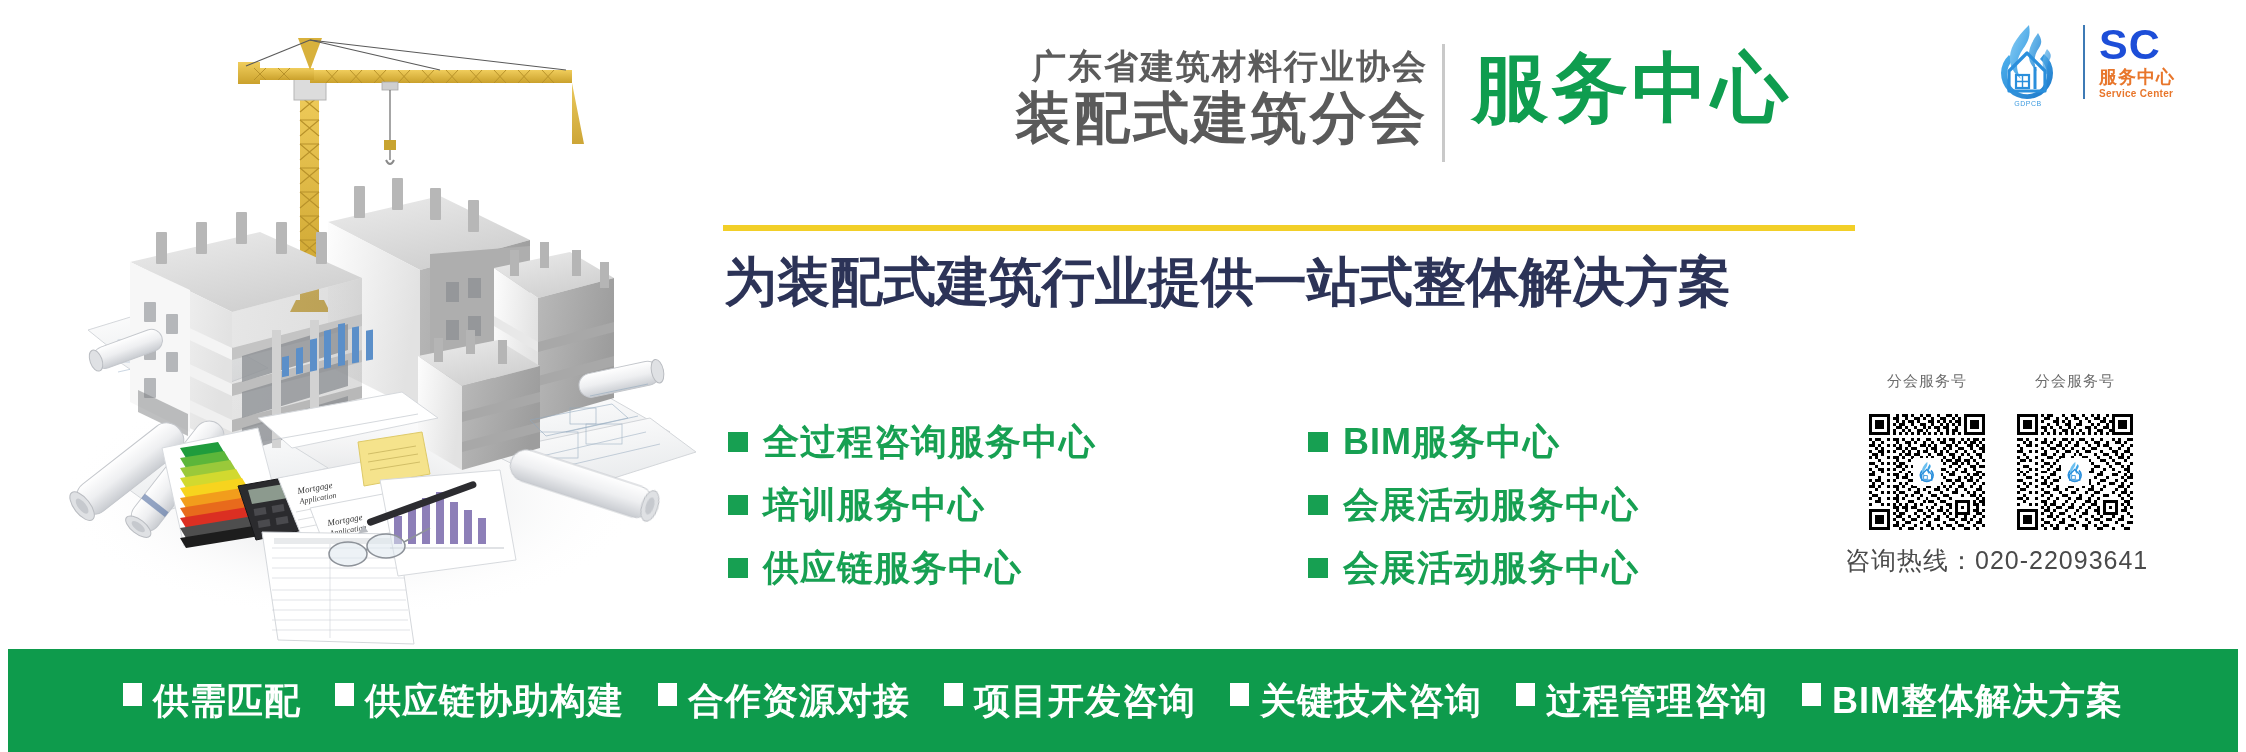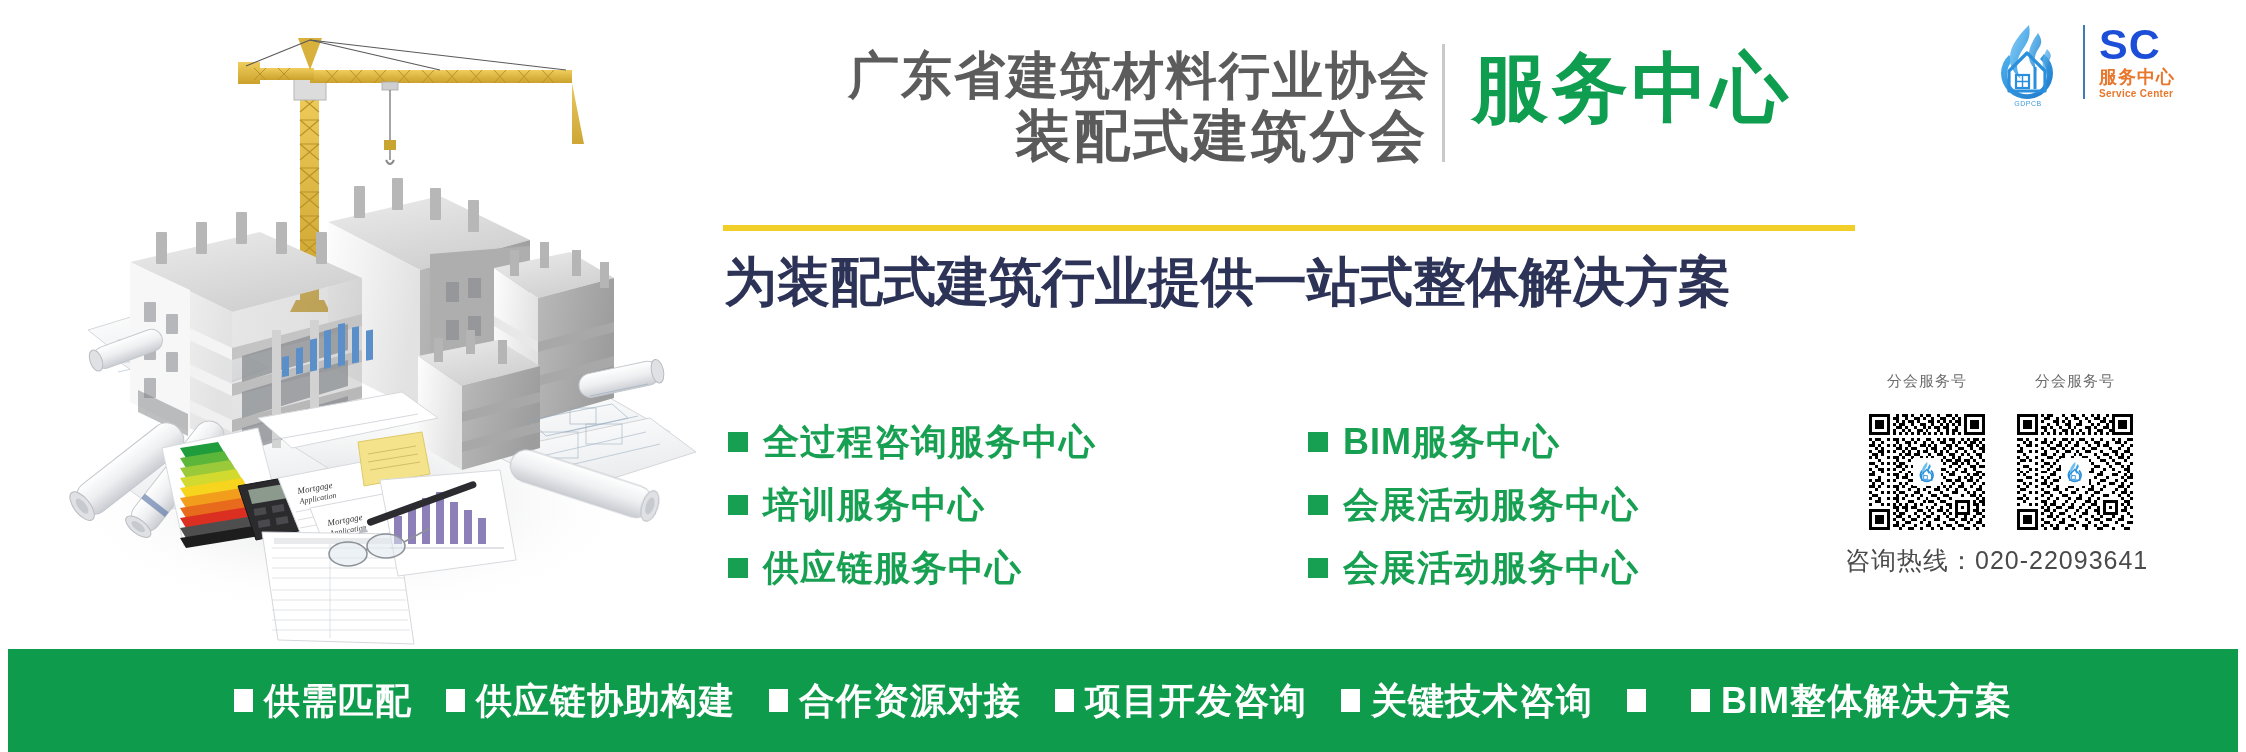--- a/index.html
+++ b/index.html
@@ -33,21 +33,21 @@
 
   
   #assoc-block {
     position: absolute;
     left: 848px;
     top: 48px;
     width: 580px;
     text-align: right;
   }
   .assoc-line1 {
-    font-size: 51px;
+    font-size: 34px;
     font-weight: 700;
     color: #5c5c5c;
     letter-spacing: 2px;
     line-height: 1.08;
     white-space: nowrap;
     font-family: "Liberation Sans", "DejaVu Sans", sans-serif;
   }
   .assoc-line2 {
     font-size: 56px;
     font-weight: 700;
@@ -267,21 +267,21 @@
     align-items: center;
     justify-content: center;
   }
   #footer-items {
     display: flex;
     align-items: center;
     gap: 34px;
   }
   .footer-item {
     display: flex;
-    align-items: center;
+    align-items: flex-start;
     white-space: nowrap;
   }
   .footer-bullet {
     width: 19px;
     height: 23px;
     background: #ffffff;
     flex: 0 0 auto;
     margin-right: 11px;
   }
   .footer-label {
@@ -912,20 +912,21 @@
       <div class="footer-item">
         <span class="footer-bullet"></span>
         <span class="footer-label">项目开发咨询</span>
       </div>
       <div class="footer-item">
         <span class="footer-bullet"></span>
         <span class="footer-label">关键技术咨询</span>
       </div>
       <div class="footer-item">
         <span class="footer-bullet"></span>
+        <span class="footer-label">过程管理咨询</span>
       </div>
       <div class="footer-item">
         <span class="footer-bullet"></span>
         <span class="footer-label">BIM整体解决方案</span>
       </div>
     </div>
   </div>
 
 </div>
 

